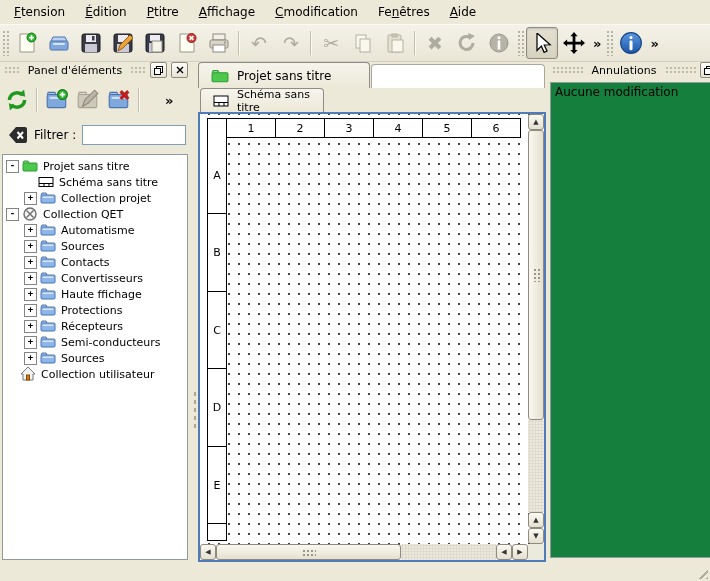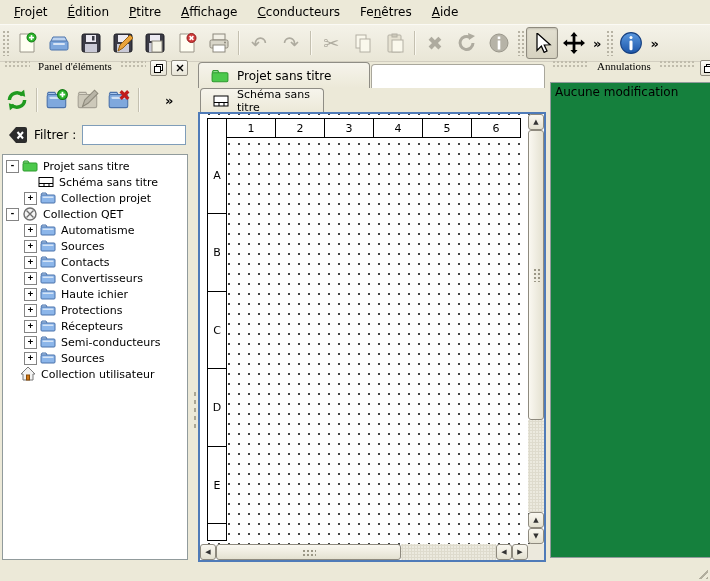--- a/index.html
+++ b/index.html
@@ -22,21 +22,21 @@
   .tgrip{width:7px;height:26px;margin:0 2px;
     background-image:radial-gradient(#b7b3a4 1px,transparent 1.3px);background-size:4px 4px;}
   .tbtn{width:30px;height:30px;display:flex;align-items:center;justify-content:center;
     border:1px solid transparent;border-radius:3px;flex:none;}
   .tbtn.checked{border:1px solid #8e8a7e;background:linear-gradient(#e3e0d1,#d6d2c0);box-shadow:inset 0 1px 2px rgba(0,0,0,.15);}
   .tsep{width:1px;height:24px;background:#c4c0b0;border-right:1px solid #faf8f0;margin:0 3px;flex:none;}
   .glyph{font-size:19px;line-height:1;color:#aeab9f;}
   .chev{font-size:13px;font-weight:bold;color:#000;padding:0 3px;}
   svg{display:block;}
   
-  .dock-title{height:20px;display:flex;align-items:flex-start;gap:4px;padding:0 2px;font-family:Liberation Serif, serif;}
+  .dock-title{height:20px;display:flex;align-items:center;gap:4px;padding:0 2px;}
   .dots{flex:1;height:8px;
     background-image:radial-gradient(#c0bcac 1px,transparent 1.3px);background-size:4px 4px;}
   .dock-title .ttl{font-size:11px;padding:0 4px;white-space:nowrap;}
   .dbtn{width:15px;height:14px;border:1px solid #8e8a7e;border-radius:2px;
     background:linear-gradient(#fdfcf8,#e7e4d5);display:flex;align-items:center;justify-content:center;flex:none;}
   #left-dock{position:absolute;left:2px;top:60px;width:188px;height:500px;}
   #panel-toolbar{height:36px;display:flex;align-items:center;gap:1px;margin-top:2px;}
   .pbtn{width:30px;height:30px;display:flex;align-items:center;justify-content:center;flex:none;}
   #filter-row{height:34px;display:flex;align-items:center;gap:6px;padding-left:6px;}
   #filter-input{width:104px;height:20px;border:1px solid #7f9db9;background:#fff;
@@ -107,25 +107,25 @@
   
   #statusbar{position:absolute;left:0;bottom:0;width:710px;height:19px;background:#ece9d8;}
   #resize-grip{position:absolute;right:2px;bottom:2px;width:13px;height:13px;
     background:repeating-linear-gradient(135deg,transparent 0 3px,#b2ae9e 3px 4.5px);
     clip-path:polygon(100% 0,100% 100%,0 100%);}
 </style>
 </head>
 <body>
 
 <div id="menubar">
-  <span class="menu-item"><span class="mn">F</span><span>rojet</span></span>
+  <span class="menu-item"><span class="mn">F</span><span>tension</span></span>
   <span class="menu-item"><span class="mn">É</span><span>dition</span></span>
   <span class="menu-item"><span class="mn">P</span><span>titre</span></span>
   <span class="menu-item"><span class="mn">A</span><span>ffichage</span></span>
-  <span class="menu-item"><span class="mn">C</span><span>conducteurs</span></span>
+  <span class="menu-item"><span class="mn">C</span><span>modification</span></span>
   <span class="menu-item"><span>Fe</span><span class="mn">n</span><span>êtres</span></span>
   <span class="menu-item"><span class="mn">A</span><span>ide</span></span>
 </div>
 
 <div id="toolbar">
   <span class="tgrip"></span>
 
   <span class="tbtn">
     <span>
         <svg width="22" height="22" viewBox="0 0 22 22">
@@ -444,21 +444,21 @@
     </div>
     <div class="trow" data-level="1">
       <span class="exp" data-exp="plus"></span>
       <span class="ticon">
           <svg width="16" height="16" viewBox="0 0 16 16">
             <path d="M1 5 L2 3 H6 L7 5" fill="#b8d2f0" stroke="#4a72ab"></path>
             <rect x="1" y="5" width="14" height="8" rx="1" fill="#8cb6ea" stroke="#4a72ab"></rect>
             <rect x="2.5" y="6.5" width="11" height="1.6" rx="0.8" fill="#d5e4f6"></rect>
           </svg>
         </span>
-      <span>Haute ichier</span>
+      <span>Haute ffichage</span>
     </div>
     <div class="trow" data-level="1">
       <span class="exp" data-exp="plus"></span>
       <span class="ticon">
           <svg width="16" height="16" viewBox="0 0 16 16">
             <path d="M1 5 L2 3 H6 L7 5" fill="#b8d2f0" stroke="#4a72ab"></path>
             <rect x="1" y="5" width="14" height="8" rx="1" fill="#8cb6ea" stroke="#4a72ab"></rect>
             <rect x="2.5" y="6.5" width="11" height="1.6" rx="0.8" fill="#d5e4f6"></rect>
           </svg>
         </span>

